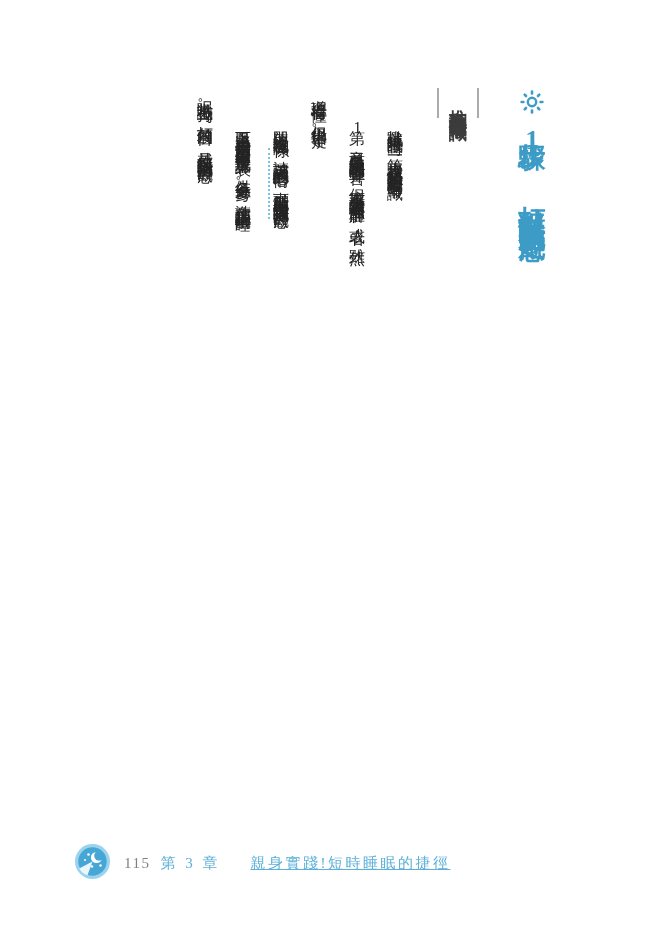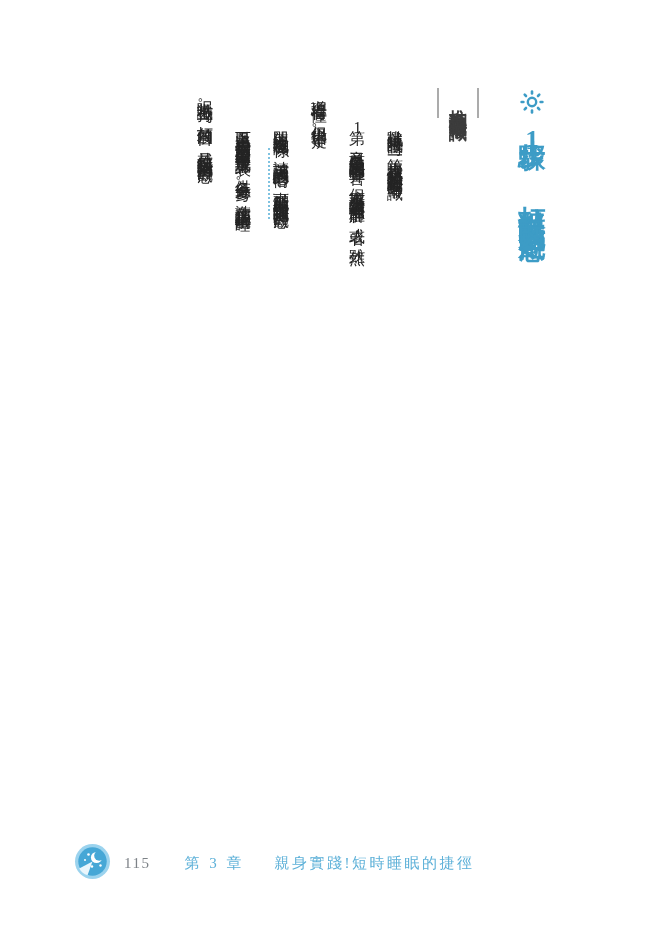--- a/index.html
+++ b/index.html
@@ -84,25 +84,25 @@
   .page-number {
     color: var(--pagenum-gray);
     letter-spacing: 1.5px;
     margin-right: 10px;
     font-size: 15px;
   }
   .chapter-label {
     color: var(--footer-blue);
     letter-spacing: 3px;
     margin-right: 30px;
-    margin-left: 24px;
   }
   .chapter-title {
     color: var(--footer-blue);
     letter-spacing: 2.5px;
+    text-decoration: underline;
   }
 </style>
 </head>
 <body>
 
 <div class="title-block vert">
   <span class="sun">
     <svg width="24" height="24" viewBox="0 0 24 24" fill="none">
       <circle cx="12" cy="12" r="4.2" stroke="currentColor" stroke-width="2.4"></circle>
       <g stroke="currentColor" stroke-width="2.6" stroke-linecap="round">

